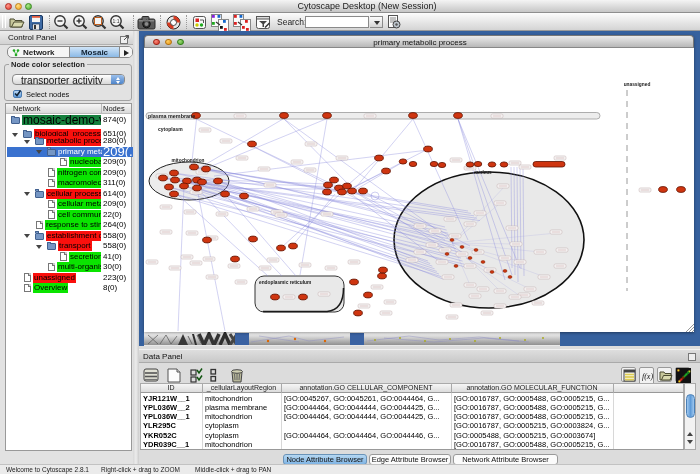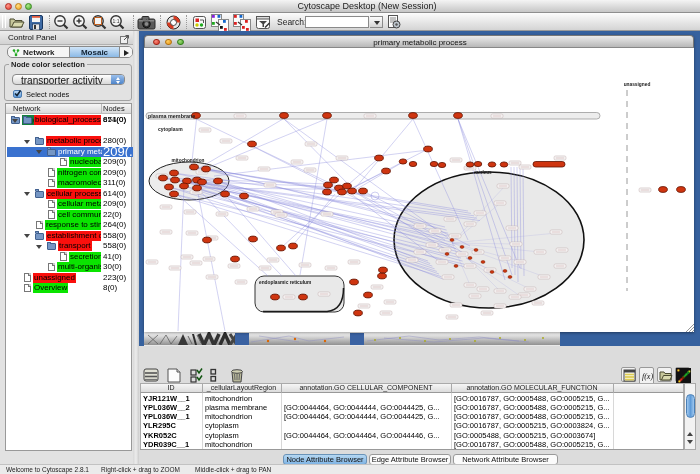--- a/index.html
+++ b/index.html
@@ -165,21 +165,21 @@
       <div class="abs" style="left:97px;top:0;height:10px;line-height:10px;font-size:7.5px;color:#222">Nodes</div>
       <div class="abs" style="left:95px;top:0;width:1px;height:10px;background:#bbb"></div>
     </div>
     <div class="abs" style="left:0;top:-103px;width:125px;height:400px">
 <div style="position:absolute;left:1px;top:114px;width:125px;height:10.5px;">
 <div style="position:absolute;left:4px;top:2px;width:9px;height:7px;background:#7596c4;border:1px solid #41608f;border-radius:1px"></div>
 <div style="position:absolute;left:4px;top:0.5px;width:4px;height:2px;background:#7596c4;border:1px solid #41608f;border-bottom:none;border-radius:1px 1px 0 0"></div>
 <div style="position:absolute;left:15px;top:0.2px;height:10px;line-height:10px;font-size:12px;color:#000;background:#15803d;padding:0 1px;white-space:nowrap;overflow:hidden;max-width:79px">mosaic-demo-yeast</div>
 <div style="position:absolute;left:96px;top:0.2px;height:10px;line-height:10px;font-size:8px;color:#000">874(0)</div>
 </div>
-<div style="position:absolute;left:1px;top:114px;width:141px;height:10.5px;">
+<div style="position:absolute;left:1px;top:128px;width:141px;height:10.5px;">
 <div style="position:absolute;left:5px;top:3.5px;width:0;height:0;border-left:3.2px solid transparent;border-right:3.2px solid transparent;border-top:4px solid #444"></div>
 <div style="position:absolute;left:16px;top:2px;width:9px;height:7px;background:#7596c4;border:1px solid #41608f;border-radius:1px"></div>
 <div style="position:absolute;left:16px;top:0.5px;width:4px;height:2px;background:#7596c4;border:1px solid #41608f;border-bottom:none;border-radius:1px 1px 0 0"></div>
 <div style="position:absolute;left:27px;top:0.2px;height:10px;line-height:10px;font-size:8px;color:#000;background:#fa100d;padding:0 1px;white-space:nowrap;overflow:hidden;max-width:67px">biological_process</div>
 <div style="position:absolute;left:96px;top:0.2px;height:10px;line-height:10px;font-size:8px;color:#000">651(0)</div>
 </div>
 <div style="position:absolute;left:1px;top:135.0px;width:125px;height:10.5px;">
 <div style="position:absolute;left:17px;top:3.5px;width:0;height:0;border-left:3.2px solid transparent;border-right:3.2px solid transparent;border-top:4px solid #444"></div>
 <div style="position:absolute;left:28px;top:2px;width:9px;height:7px;background:#7596c4;border:1px solid #41608f;border-radius:1px"></div>
 <div style="position:absolute;left:28px;top:0.5px;width:4px;height:2px;background:#7596c4;border:1px solid #41608f;border-bottom:none;border-radius:1px 1px 0 0"></div>
@@ -652,20 +652,24 @@
 <text x="493" y="38" font-size="4.8" font-weight="bold" text-anchor="middle" fill="#1a1a1a" font-family="Liberation Sans, sans-serif">unassigned</text>
 <line x1="542" y1="284" x2="550" y2="276" stroke="#999" stroke-width="1"></line>
 <line x1="545" y1="284" x2="550" y2="279" stroke="#999" stroke-width="1"></line>
 <line x1="548" y1="284" x2="550" y2="282" stroke="#999" stroke-width="1"></line>
 </svg>
     </div>
   </div>
 </div>
 
 <div class="abs" style="left:139px;top:346px;width:561px;height:118px;background:#dcdcdc">
+<div style="position:absolute;left:0;top:3px;width:561px;height:14px;background:linear-gradient(#dedede,#c9c9c9);border-top:1px solid #f2f2f2;border-bottom:1px solid #aaa">
+      <div style="position:absolute;left:4px;top:0;height:14px;line-height:14px;font-size:8px;color:#111">Data Panel</div>
+      <div style="position:absolute;right:4px;top:3px;width:8px;height:8px;border:1px solid #777;background:#eee"></div>
+    </div>
 <svg style="position:absolute;left:4px;top:21px" width="250" height="18" viewBox="0 0 250 18">
 <rect x="1" y="2" width="14" height="12" rx="2" fill="#e0e0d4" stroke="#444"></rect>
 <line x1="2" y1="6" x2="14" y2="6" stroke="#555" stroke-width="1.6"></line>
 <line x1="2" y1="9.5" x2="14" y2="9.5" stroke="#555" stroke-width="1.6"></line>
 <line x1="2" y1="12.5" x2="14" y2="12.5" stroke="#777" stroke-width="1.2"></line>
 <path d="M25 2 L34 2 L37 5 L37 15 L25 15 Z" fill="#fdfdfd" stroke="#555"></path>
 <path d="M34 2 L34 5 L37 5" fill="#ddd" stroke="#555"></path>
 <rect x="48" y="3" width="5" height="5" fill="none" stroke="#333" stroke-width="1.2"></rect>
 <path d="M54 3 L56 6 L59 1.5" stroke="#151" stroke-width="1.5" fill="none"></path>
 <rect x="48" y="10" width="5" height="5" fill="none" stroke="#333" stroke-width="1.2"></rect>
@@ -722,20 +726,21 @@
 <div style="position:absolute;left:142px;top:37px;width:1px;height:10px;background:#aaa"></div>
 <div style="position:absolute;left:312px;top:37px;width:1px;height:10px;background:#aaa"></div>
 <div style="position:absolute;left:474px;top:37px;width:1px;height:10px;background:#aaa"></div>
 <div style="position:absolute;left:1px;top:47px;width:544px;height:56px;background:#fff;border-left:1px solid #aaa;border-right:1px solid #aaa"></div>
 <div style="position:absolute;left:63px;top:47px;width:1px;height:56px;background:#d8d8d8"></div>
 <div style="position:absolute;left:142px;top:47px;width:1px;height:56px;background:#d8d8d8"></div>
 <div style="position:absolute;left:312px;top:47px;width:1px;height:56px;background:#d8d8d8"></div>
 <div style="position:absolute;left:474px;top:47px;width:1px;height:56px;background:#d8d8d8"></div>
 <div style="position:absolute;left:4px;top:47.5px;height:9.3px;line-height:9.3px;font-size:7.5px;font-weight:bold;color:#000;white-space:nowrap">YJR121W__1</div>
 <div style="position:absolute;left:66px;top:47.5px;height:9.3px;line-height:9.3px;font-size:7.5px;color:#000;white-space:nowrap">mitochondrion</div>
+<div style="position:absolute;left:145px;top:47.5px;height:9.3px;line-height:9.3px;font-size:7.5px;color:#000;white-space:nowrap">[GO:0045267, GO:0045261, GO:0044464, G...</div>
 <div style="position:absolute;left:315px;top:47.5px;height:9.3px;line-height:9.3px;font-size:7.5px;color:#000;white-space:nowrap">[GO:0016787, GO:0005488, GO:0005215, G...</div>
 <div style="position:absolute;left:4px;top:56.8px;height:9.3px;line-height:9.3px;font-size:7.5px;font-weight:bold;color:#000;white-space:nowrap">YPL036W__2</div>
 <div style="position:absolute;left:66px;top:56.8px;height:9.3px;line-height:9.3px;font-size:7.5px;color:#000;white-space:nowrap">plasma membrane</div>
 <div style="position:absolute;left:145px;top:56.8px;height:9.3px;line-height:9.3px;font-size:7.5px;color:#000;white-space:nowrap">[GO:0044464, GO:0044444, GO:0044425, G...</div>
 <div style="position:absolute;left:315px;top:56.8px;height:9.3px;line-height:9.3px;font-size:7.5px;color:#000;white-space:nowrap">[GO:0016787, GO:0005488, GO:0005215, G...</div>
 <div style="position:absolute;left:4px;top:66.1px;height:9.3px;line-height:9.3px;font-size:7.5px;font-weight:bold;color:#000;white-space:nowrap">YPL036W__1</div>
 <div style="position:absolute;left:66px;top:66.1px;height:9.3px;line-height:9.3px;font-size:7.5px;color:#000;white-space:nowrap">mitochondrion</div>
 <div style="position:absolute;left:145px;top:66.1px;height:9.3px;line-height:9.3px;font-size:7.5px;color:#000;white-space:nowrap">[GO:0044464, GO:0044444, GO:0044425, G...</div>
 <div style="position:absolute;left:315px;top:66.1px;height:9.3px;line-height:9.3px;font-size:7.5px;color:#000;white-space:nowrap">[GO:0016787, GO:0005488, GO:0005215, G...</div>
 <div style="position:absolute;left:4px;top:75.39999999999999px;height:9.3px;line-height:9.3px;font-size:7.5px;font-weight:bold;color:#000;white-space:nowrap">YLR295C</div>

